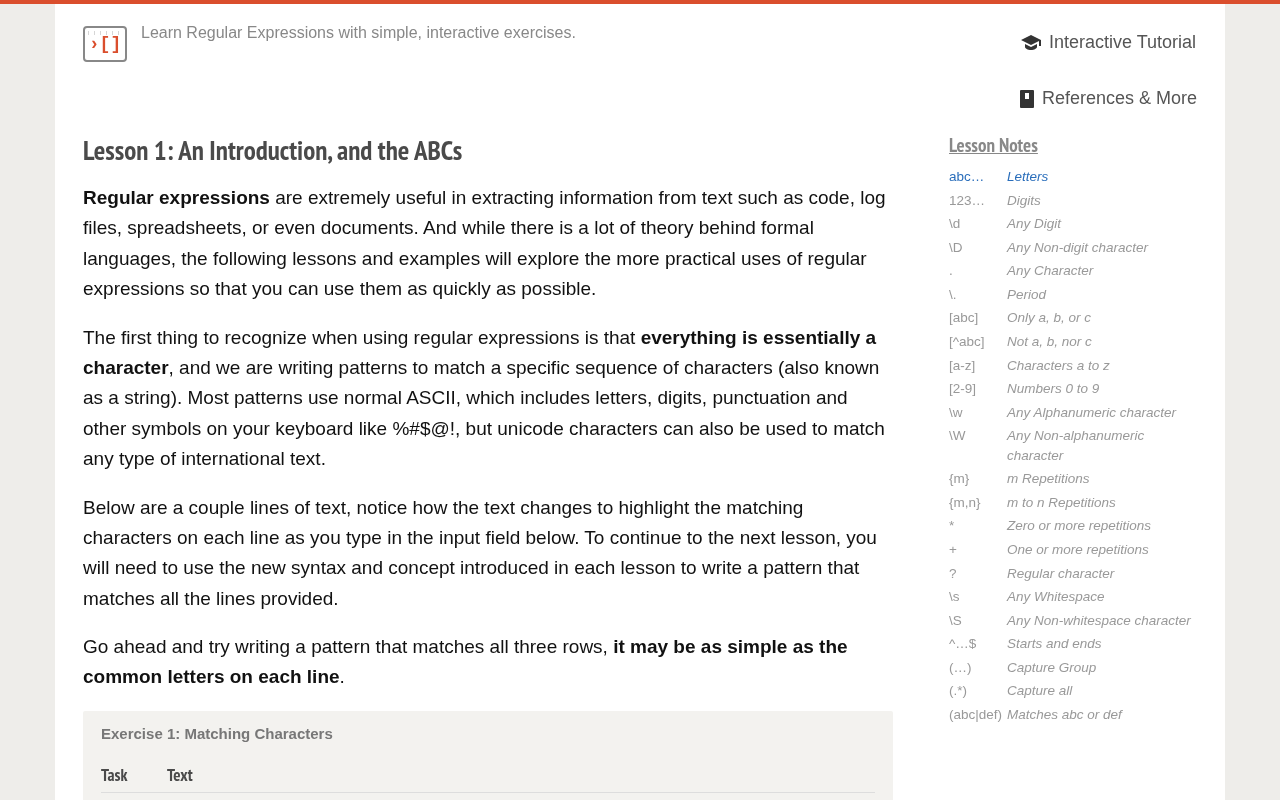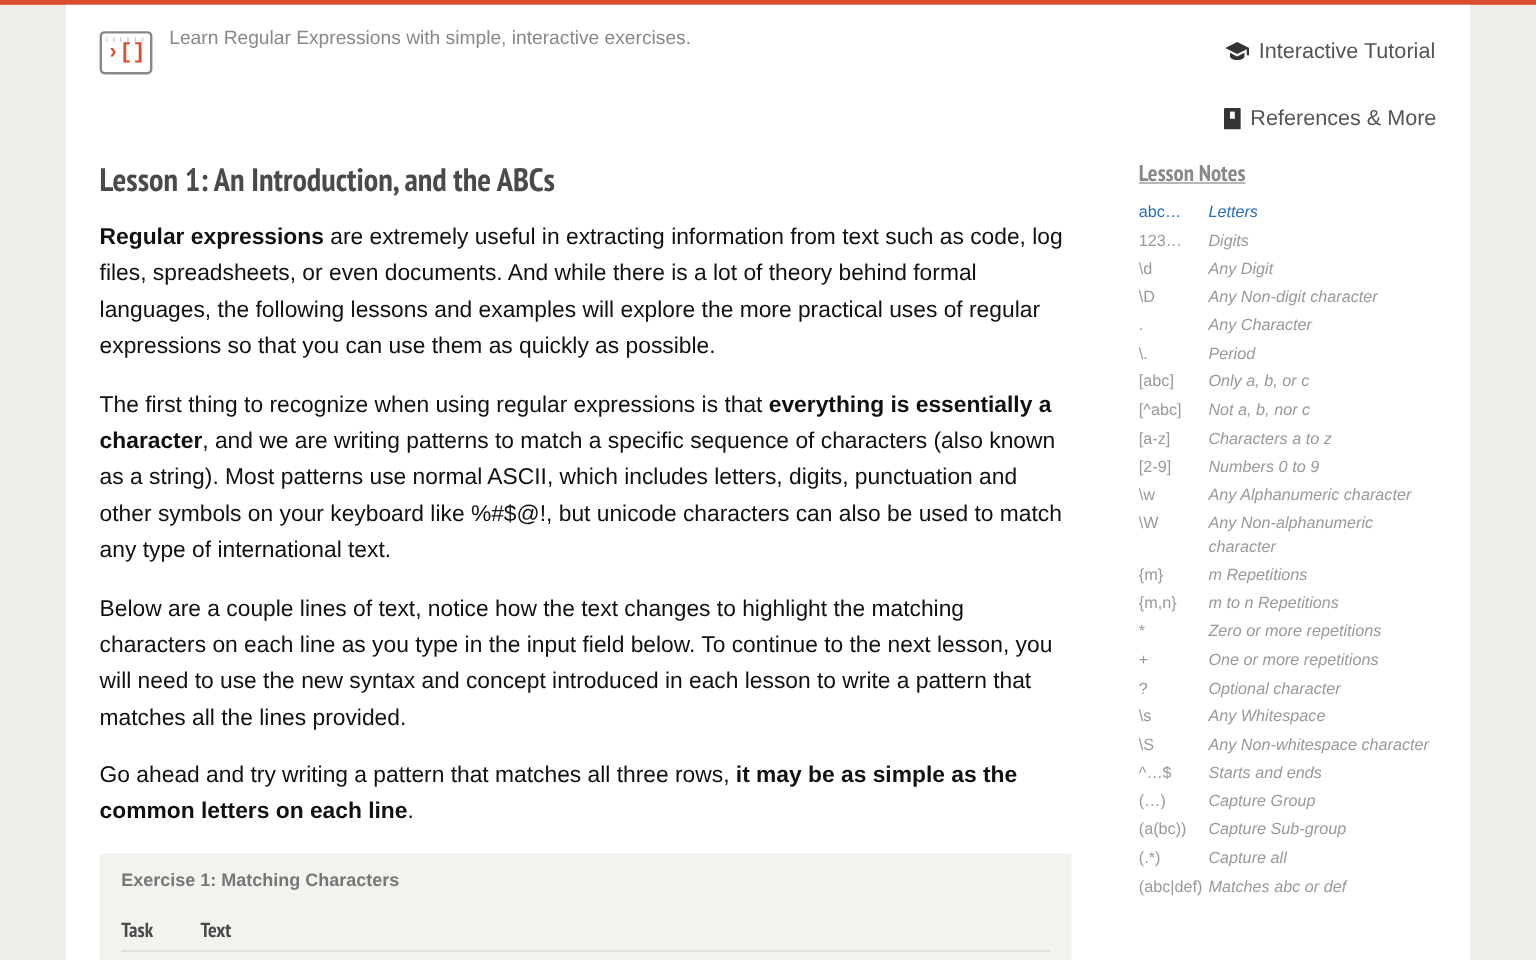--- a/index.html
+++ b/index.html
@@ -363,41 +363,37 @@
             <tr>
               <td>*</td>
               <td>Zero or more repetitions</td>
             </tr>
             <tr>
               <td>+</td>
               <td>One or more repetitions</td>
             </tr>
             <tr>
               <td>?</td>
-              <td>Optional character</td>
+              <td>Regular character</td>
             </tr>
             <tr>
               <td>\s</td>
               <td>Any Whitespace</td>
             </tr>
             <tr>
               <td>\S</td>
               <td>Any Non-whitespace character</td>
             </tr>
             <tr>
               <td>^…$</td>
               <td>Starts and ends</td>
             </tr>
             <tr>
               <td>(…)</td>
               <td>Capture Group</td>
-            </tr>
-            <tr>
-              <td>(a(bc))</td>
-              <td>Capture Sub-group</td>
             </tr>
             <tr>
               <td>(.*)</td>
               <td>Capture all</td>
             </tr>
             <tr>
               <td>(abc|def)</td>
               <td>Matches abc or def</td>
             </tr>
           </tbody>

